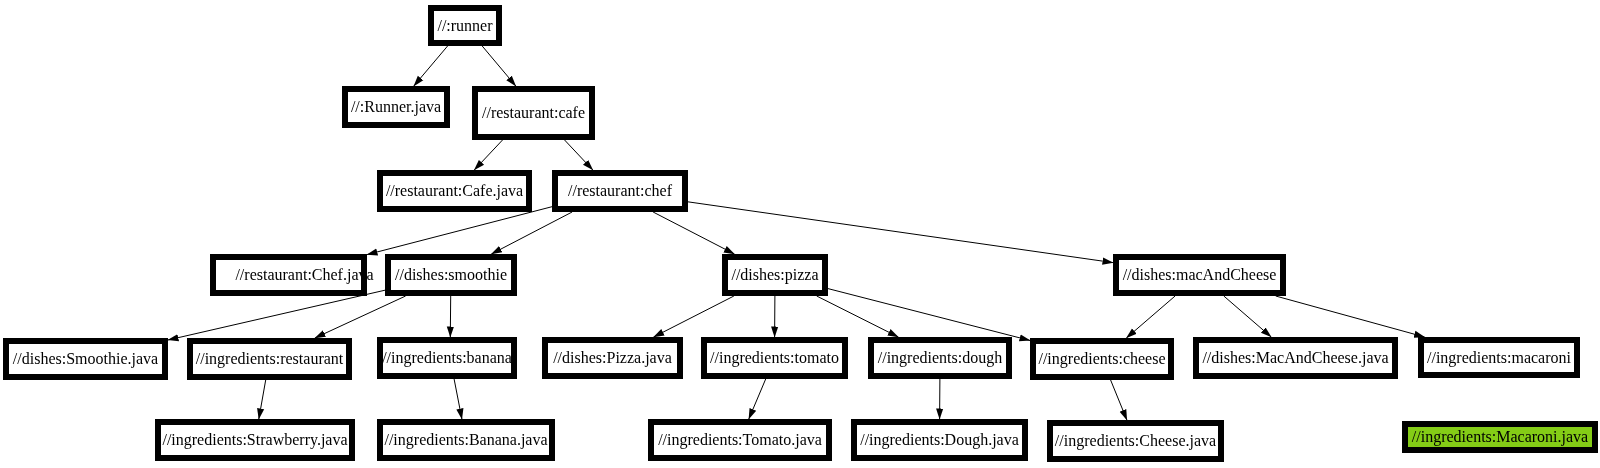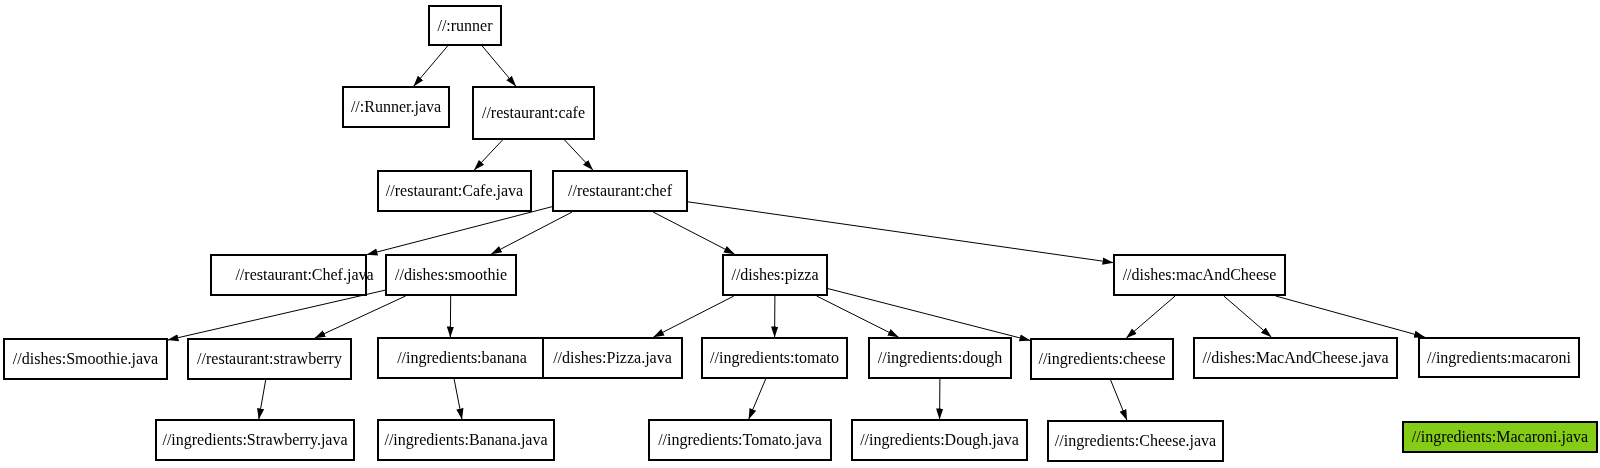--- a/index.html
+++ b/index.html
@@ -19,21 +19,21 @@
     position: absolute;
     left: 0;
     top: 0;
     width: 1600px;
     height: 468px;
     display: block;
   }
   .node {
     position: absolute;
     box-sizing: border-box;
-    border: 2px solid #84cc16;
+    border: 6px solid #84cc16;
     background: #ffffff;
     display: flex;
     align-items: center;
     justify-content: center;
     font-size: 16px;
     line-height: 1;
     color: #000000;
     white-space: nowrap;
   }
   .node-label {
@@ -99,23 +99,23 @@
     <div class="node" style="left: 722px; top: 254px; width: 106px; height: 42px; border-color: rgb(0, 0, 0); background: rgb(255, 255, 255); color: rgb(0, 0, 0);">
       <span class="node-label">//dishes:pizza</span>
     </div>
     <div class="node" style="left: 1113px; top: 254px; width: 173px; height: 42px; border-color: rgb(0, 0, 0); background: rgb(255, 255, 255); color: rgb(0, 0, 0);">
       <span class="node-label">//dishes:macAndCheese</span>
     </div>
     <div class="node" style="left: 3px; top: 338px; width: 165px; height: 42px; border-color: rgb(0, 0, 0); background: rgb(255, 255, 255); color: rgb(0, 0, 0);">
       <span class="node-label">//dishes:Smoothie.java</span>
     </div>
     <div class="node" style="left: 187px; top: 338px; width: 165px; height: 42px; border-color: rgb(0, 0, 0); background: rgb(255, 255, 255); color: rgb(0, 0, 0);">
-      <span class="node-label">//restaurant:strawberry</span>
+      <span class="node-label">//ingredients:restaurant</span>
     </div>
-    <div class="node" style="left: 377px; top: 337px; width: 170px; height: 42px; border-color: rgb(0, 0, 0); background: rgb(255, 255, 255); color: rgb(0, 0, 0);">
+    <div class="node" style="left: 377px; top: 337px; width: 140px; height: 42px; border-color: rgb(0, 0, 0); background: rgb(255, 255, 255); color: rgb(0, 0, 0);">
       <span class="node-label">//ingredients:banana</span>
     </div>
     <div class="node" style="left: 701px; top: 337px; width: 147px; height: 42px; border-color: rgb(0, 0, 0); background: rgb(255, 255, 255); color: rgb(0, 0, 0);">
       <span class="node-label">//ingredients:tomato</span>
     </div>
     <div class="node" style="left: 542px; top: 337px; width: 141px; height: 42px; border-color: rgb(0, 0, 0); background: rgb(255, 255, 255); color: rgb(0, 0, 0);">
       <span class="node-label">//dishes:Pizza.java</span>
     </div>
     <div class="node" style="left: 868px; top: 337px; width: 144px; height: 42px; border-color: rgb(0, 0, 0); background: rgb(255, 255, 255); color: rgb(0, 0, 0);">
       <span class="node-label">//ingredients:dough</span>

